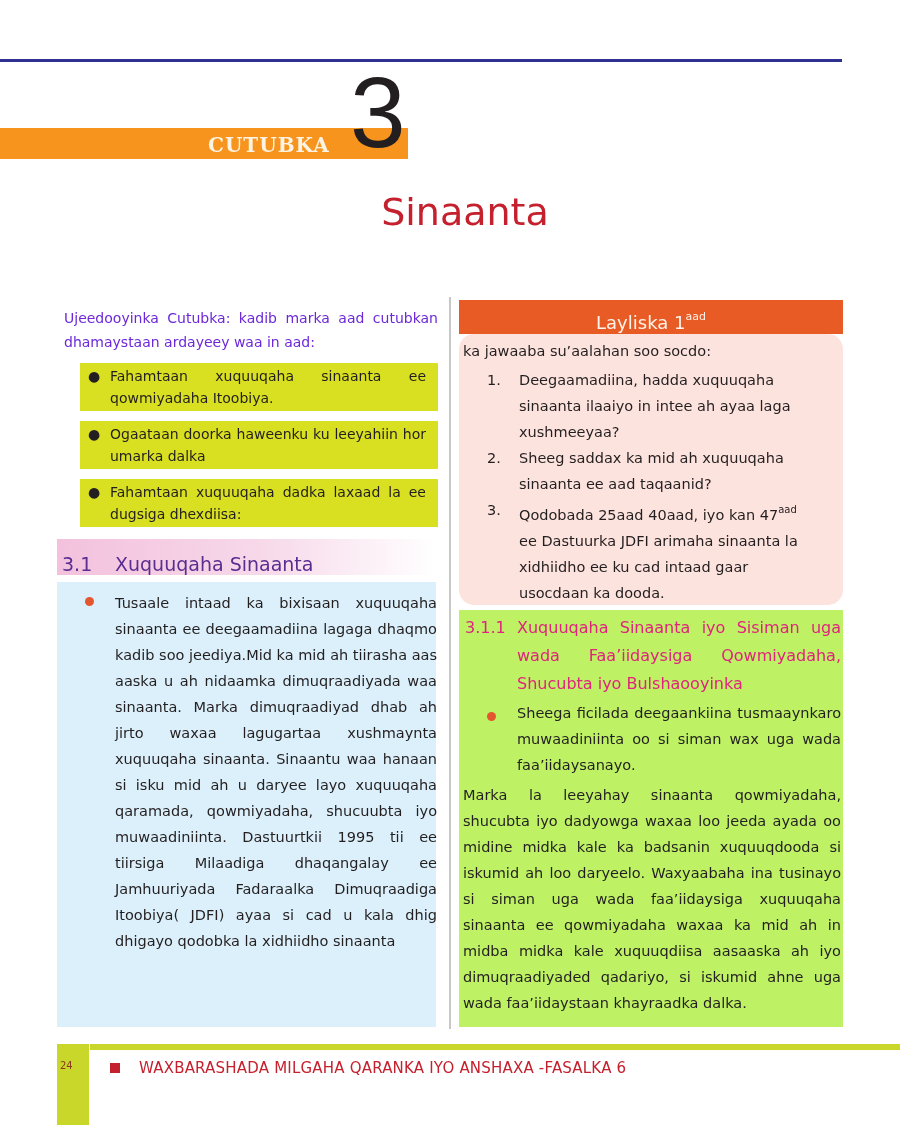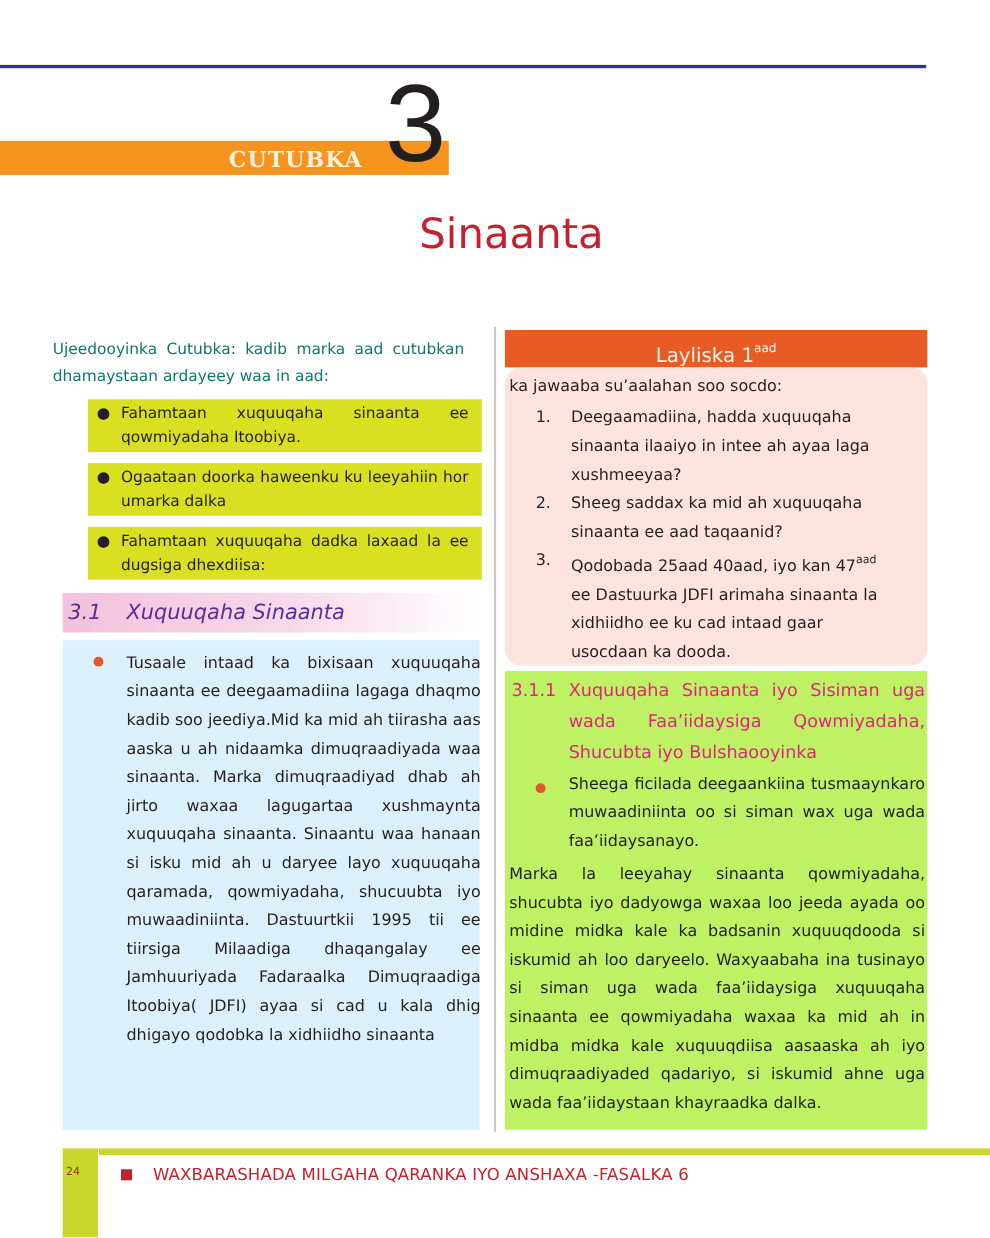--- a/index.html
+++ b/index.html
@@ -8,30 +8,30 @@
   .top-rule { position: absolute; left: 0; top: 59px; width: 842px; height: 3px; background: #2e3192; }
   .chapter-bar { position: absolute; left: 0; top: 128px; width: 408px; height: 31px; background: #f7941d; }
   .chapter-word { position: absolute; left: 208px; top: 133px; font-family: "DejaVu Serif", "Liberation Serif", serif;
          font-weight: bold; font-size: 20px; letter-spacing: 1px; color: #fdf3e3; }
   .chapter-num { position: absolute; left: 350px; top: 62px; font-family: "Liberation Sans", sans-serif; font-size: 100px;
          line-height: 100px; color: #231f20; }
   .chapter-title { position: absolute; left: 0; top: 190px; width: 930px; text-align: center;
          font-size: 38px; color: #c5202d; font-family: "DejaVu Sans", sans-serif; }
   .col-divider { position: absolute; left: 449px; top: 297px; width: 2px; height: 732px; background: #c8c8c8; }
 
-  .objectives-intro { position: absolute; left: 48px; top: 306px; width: 374px; font-size: 14px; line-height: 24px;
-         color: #0f766e; text-align: justify; }
+  .objectives-intro { position: absolute; left: 64px; top: 306px; width: 374px; font-size: 14px; line-height: 24px;
+         color: #6d28d9; text-align: justify; }
   .obj-box { position: absolute; left: 80px; width: 358px; background: #d9e021; padding: 2px 12px 2px 8px;
          font-size: 14px; line-height: 22px; display: flex; }
   .obj-box .bullet { width: 22px; flex: none; }
   .obj-box .txt { text-align: justify; text-align-last: left; }
 
   .sec-head { position: absolute; left: 57px; top: 539px; width: 378px; height: 36px;
          background: linear-gradient(90deg, #f3c1dd 0%, #f7d9ea 55%, #ffffff 100%);
-         display: flex; align-items: center; color: #5a2d91; font-size: 19px; font-style: italic; }
+         display: flex; align-items: flex-end; color: #5a2d91; font-size: 19px; }
   .sec-head .num { width: 58px; padding-left: 5px; }
   .left-panel { position: absolute; left: 57px; top: 582px; width: 379px; height: 445px; background: #dcf0fb; }
   .left-panel .bullet-dot { position: absolute; left: 28px; top: 15px; width: 9px; height: 9px; border-radius: 50%; background: #e4572e; }
   .left-panel .para { position: absolute; left: 58px; top: 8px; width: 322px; font-size: 14.5px; line-height: 26px;
          text-align: justify; text-align-last: left; }
 
   .ex-head { position: absolute; left: 459px; top: 300px; width: 384px; height: 34px; background: #e85b25;
          color: #fff3ea; font-size: 18px; text-align: center; line-height: 34px; }
   .ex-head sup { font-size: 11px; vertical-align: 9px; }
   .ex-body { position: absolute; left: 459px; top: 334px; width: 384px; height: 271px; background: #fde3de; border-radius: 15px; }

